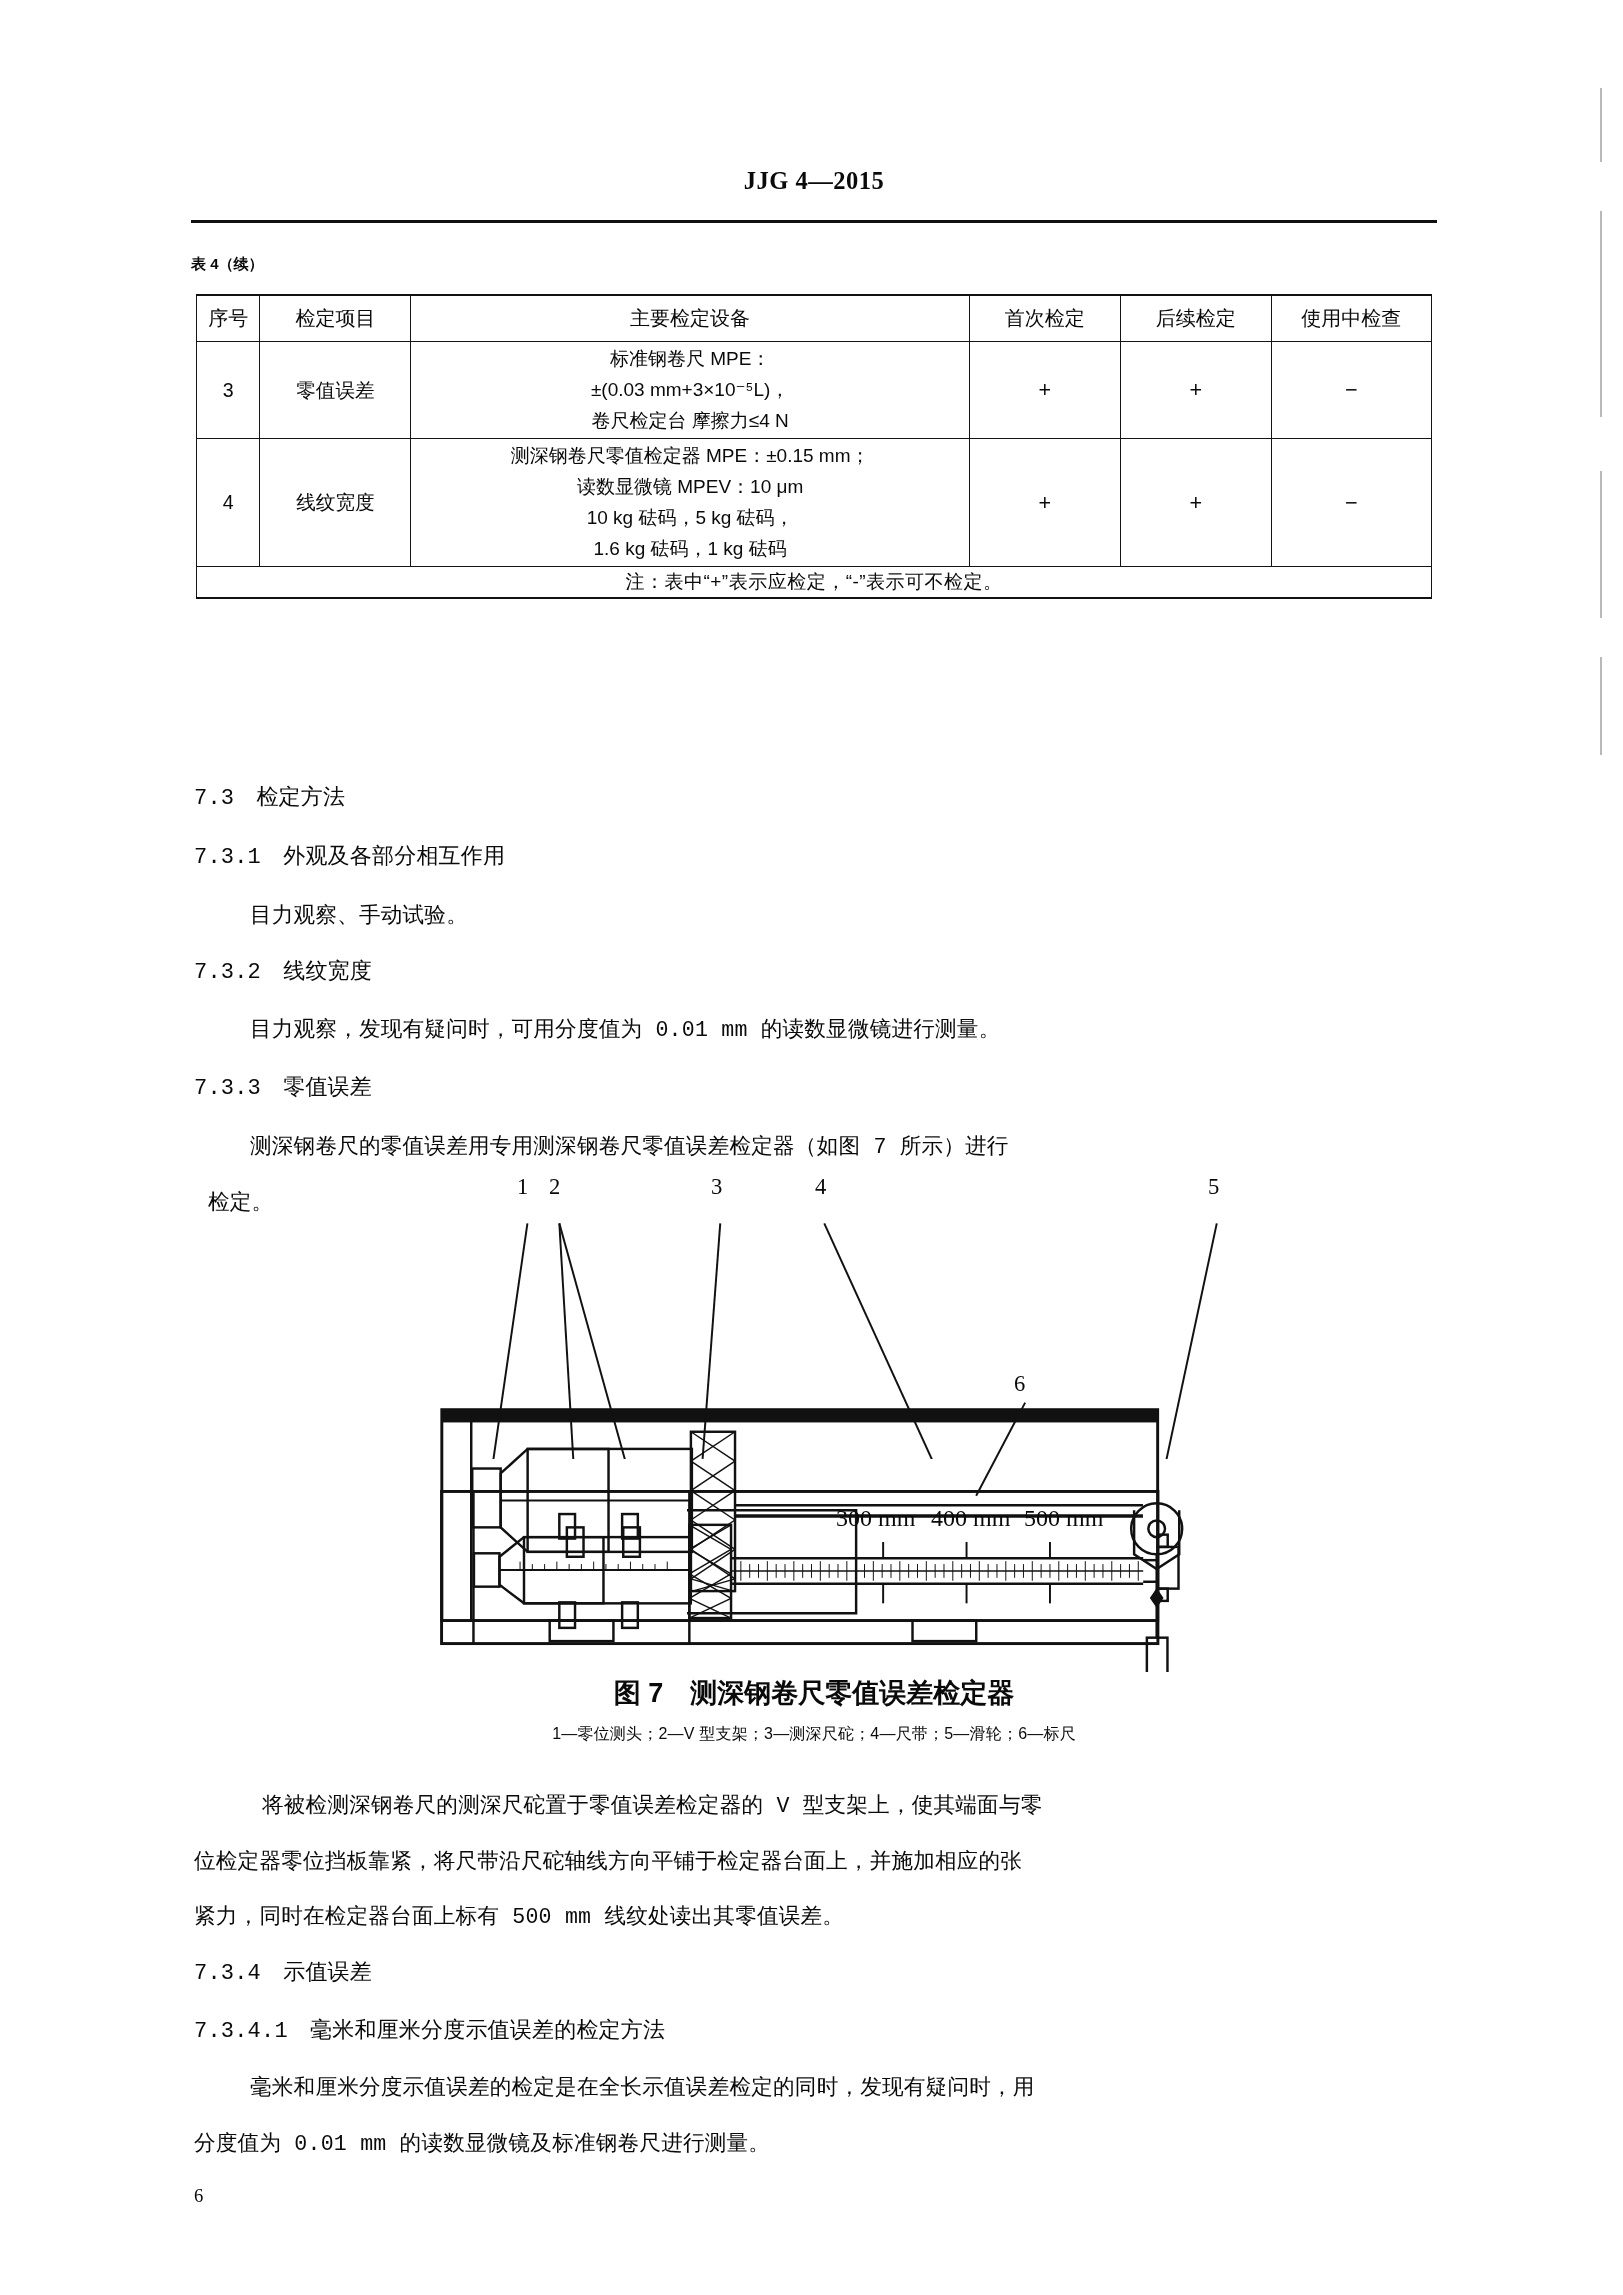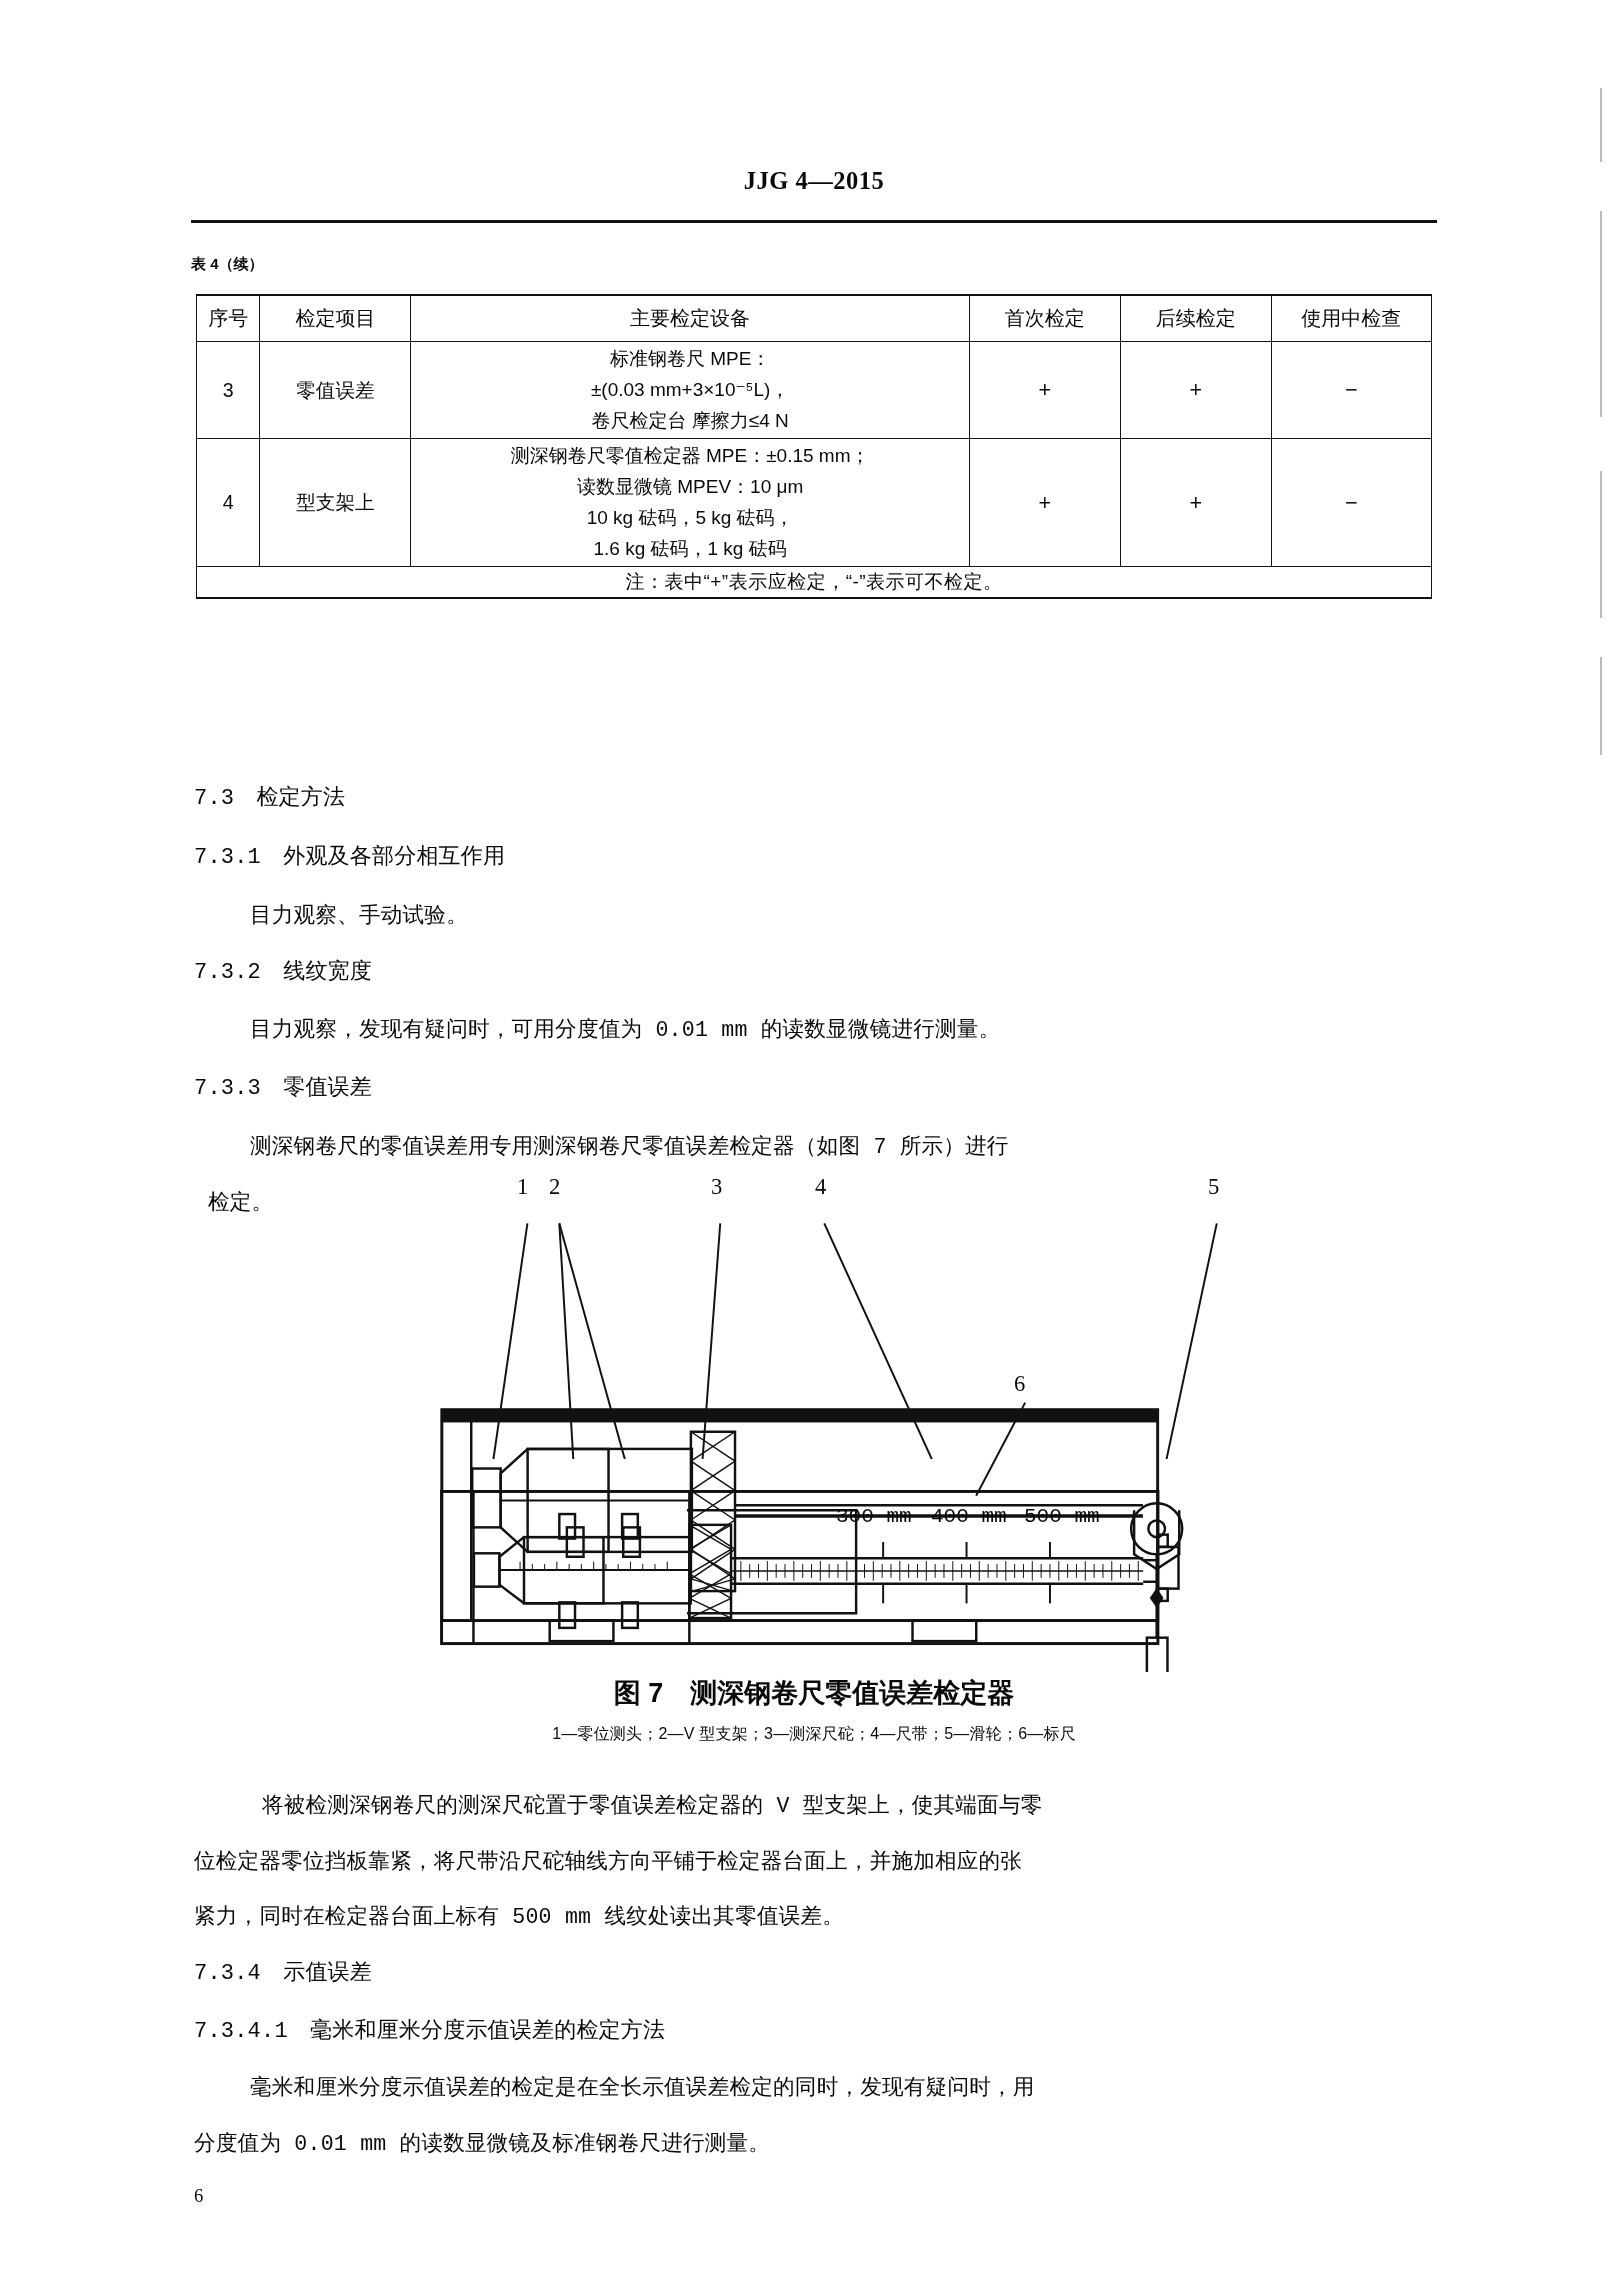--- a/index.html
+++ b/index.html
@@ -85,22 +85,22 @@
     position:absolute; left:191px; top:557px; width:1246px;
     text-align:center; font-size:16px;
     font-family:"Liberation Sans","DejaVu Sans",sans-serif;
     letter-spacing:0.2px;
   }
   .callout {
     position:absolute; font-size:22.6px;
     font-family:"Liberation Serif","DejaVu Serif",serif;
   }
   .scale-lbl {
-    position:absolute; font-size:21px;
-    font-family:Liberation Mono, monospace;
+    position:absolute; font-size:24px;
+    font-family:Liberation Serif, serif;
     white-space:nowrap;
   }
 
   
   .pg-num {
     position:absolute; left:194px; top:2185px;
     font-size:18.6px;
     font-family:"Liberation Serif","DejaVu Serif",serif;
   }
 
@@ -139,21 +139,21 @@
             <span class="ln">±(0.03 mm+3×10⁻⁵L)，</span>
             <span class="ln">卷尺检定台 摩擦力≤4 N</span>
           </td>
           <td class="mark">+</td>
           <td class="mark">+</td>
           <td class="mark">−</td>
         </tr>
 
         <tr>
           <td>4</td>
-          <td>型支架上</td>
+          <td>线纹宽度</td>
           <td class="equip-cell">
             <span class="ln">测深钢卷尺零值检定器 MPE：±0.15 mm；</span>
             <span class="ln">读数显微镜 MPEV：10 μm</span>
             <span class="ln">10 kg 砝码，5 kg 砝码，</span>
             <span class="ln">1.6 kg 砝码，1 kg 砝码</span>
           </td>
           <td class="mark">+</td>
           <td class="mark">+</td>
           <td class="mark">−</td>
         </tr>

